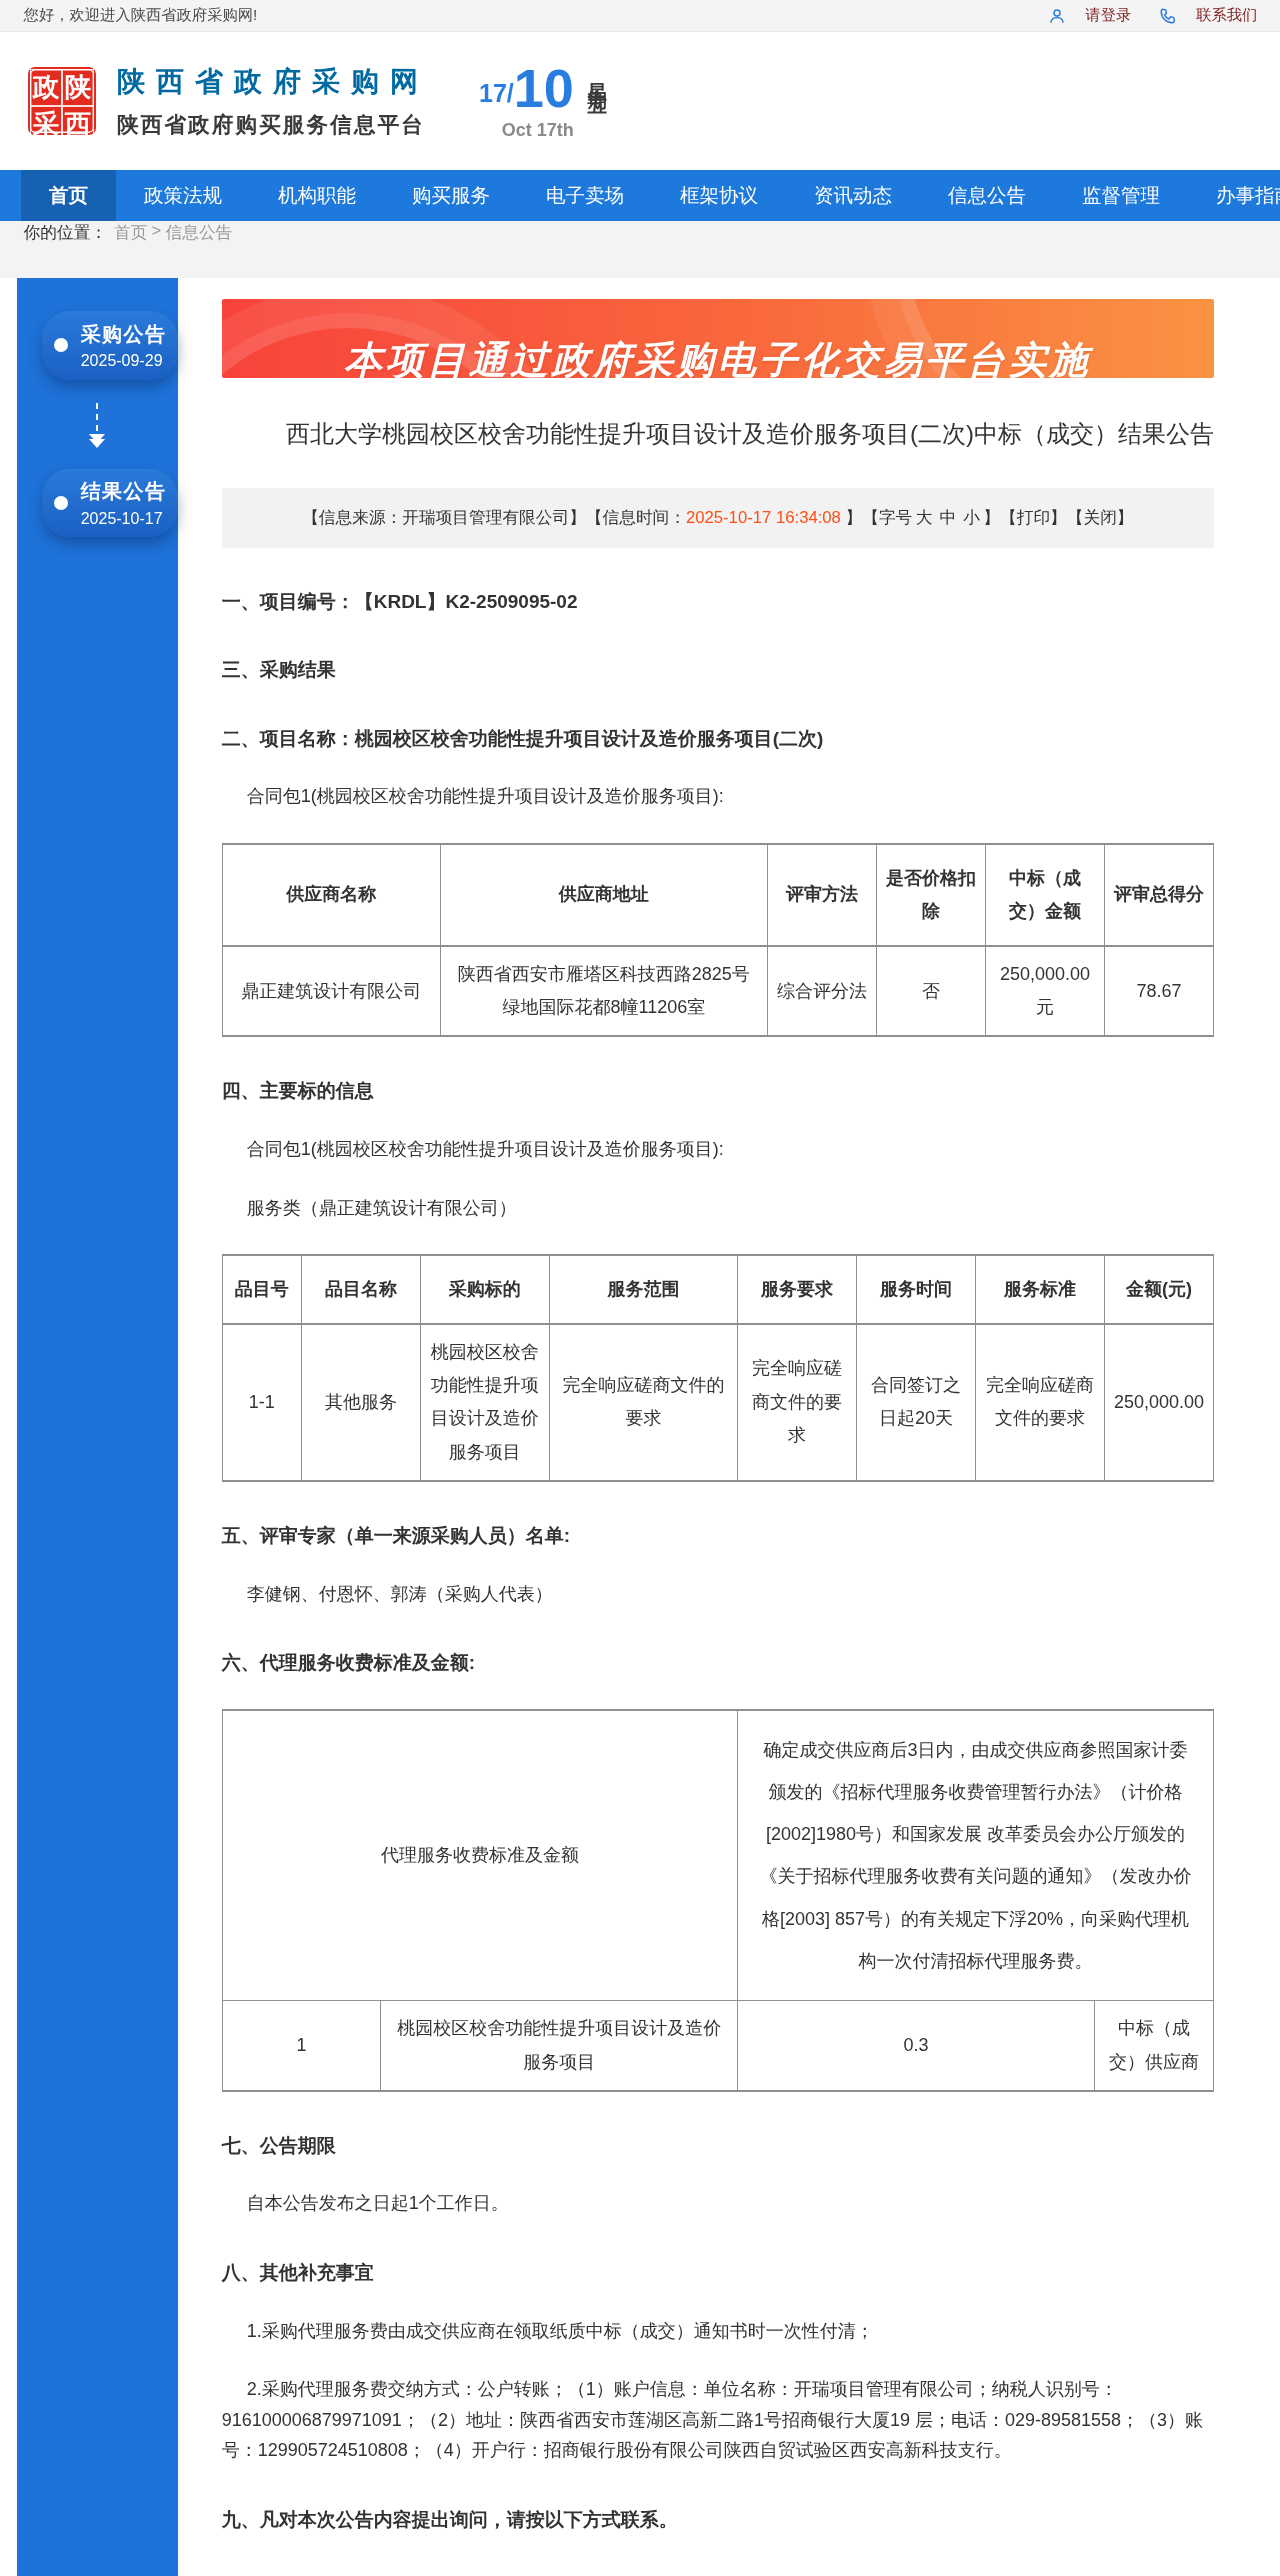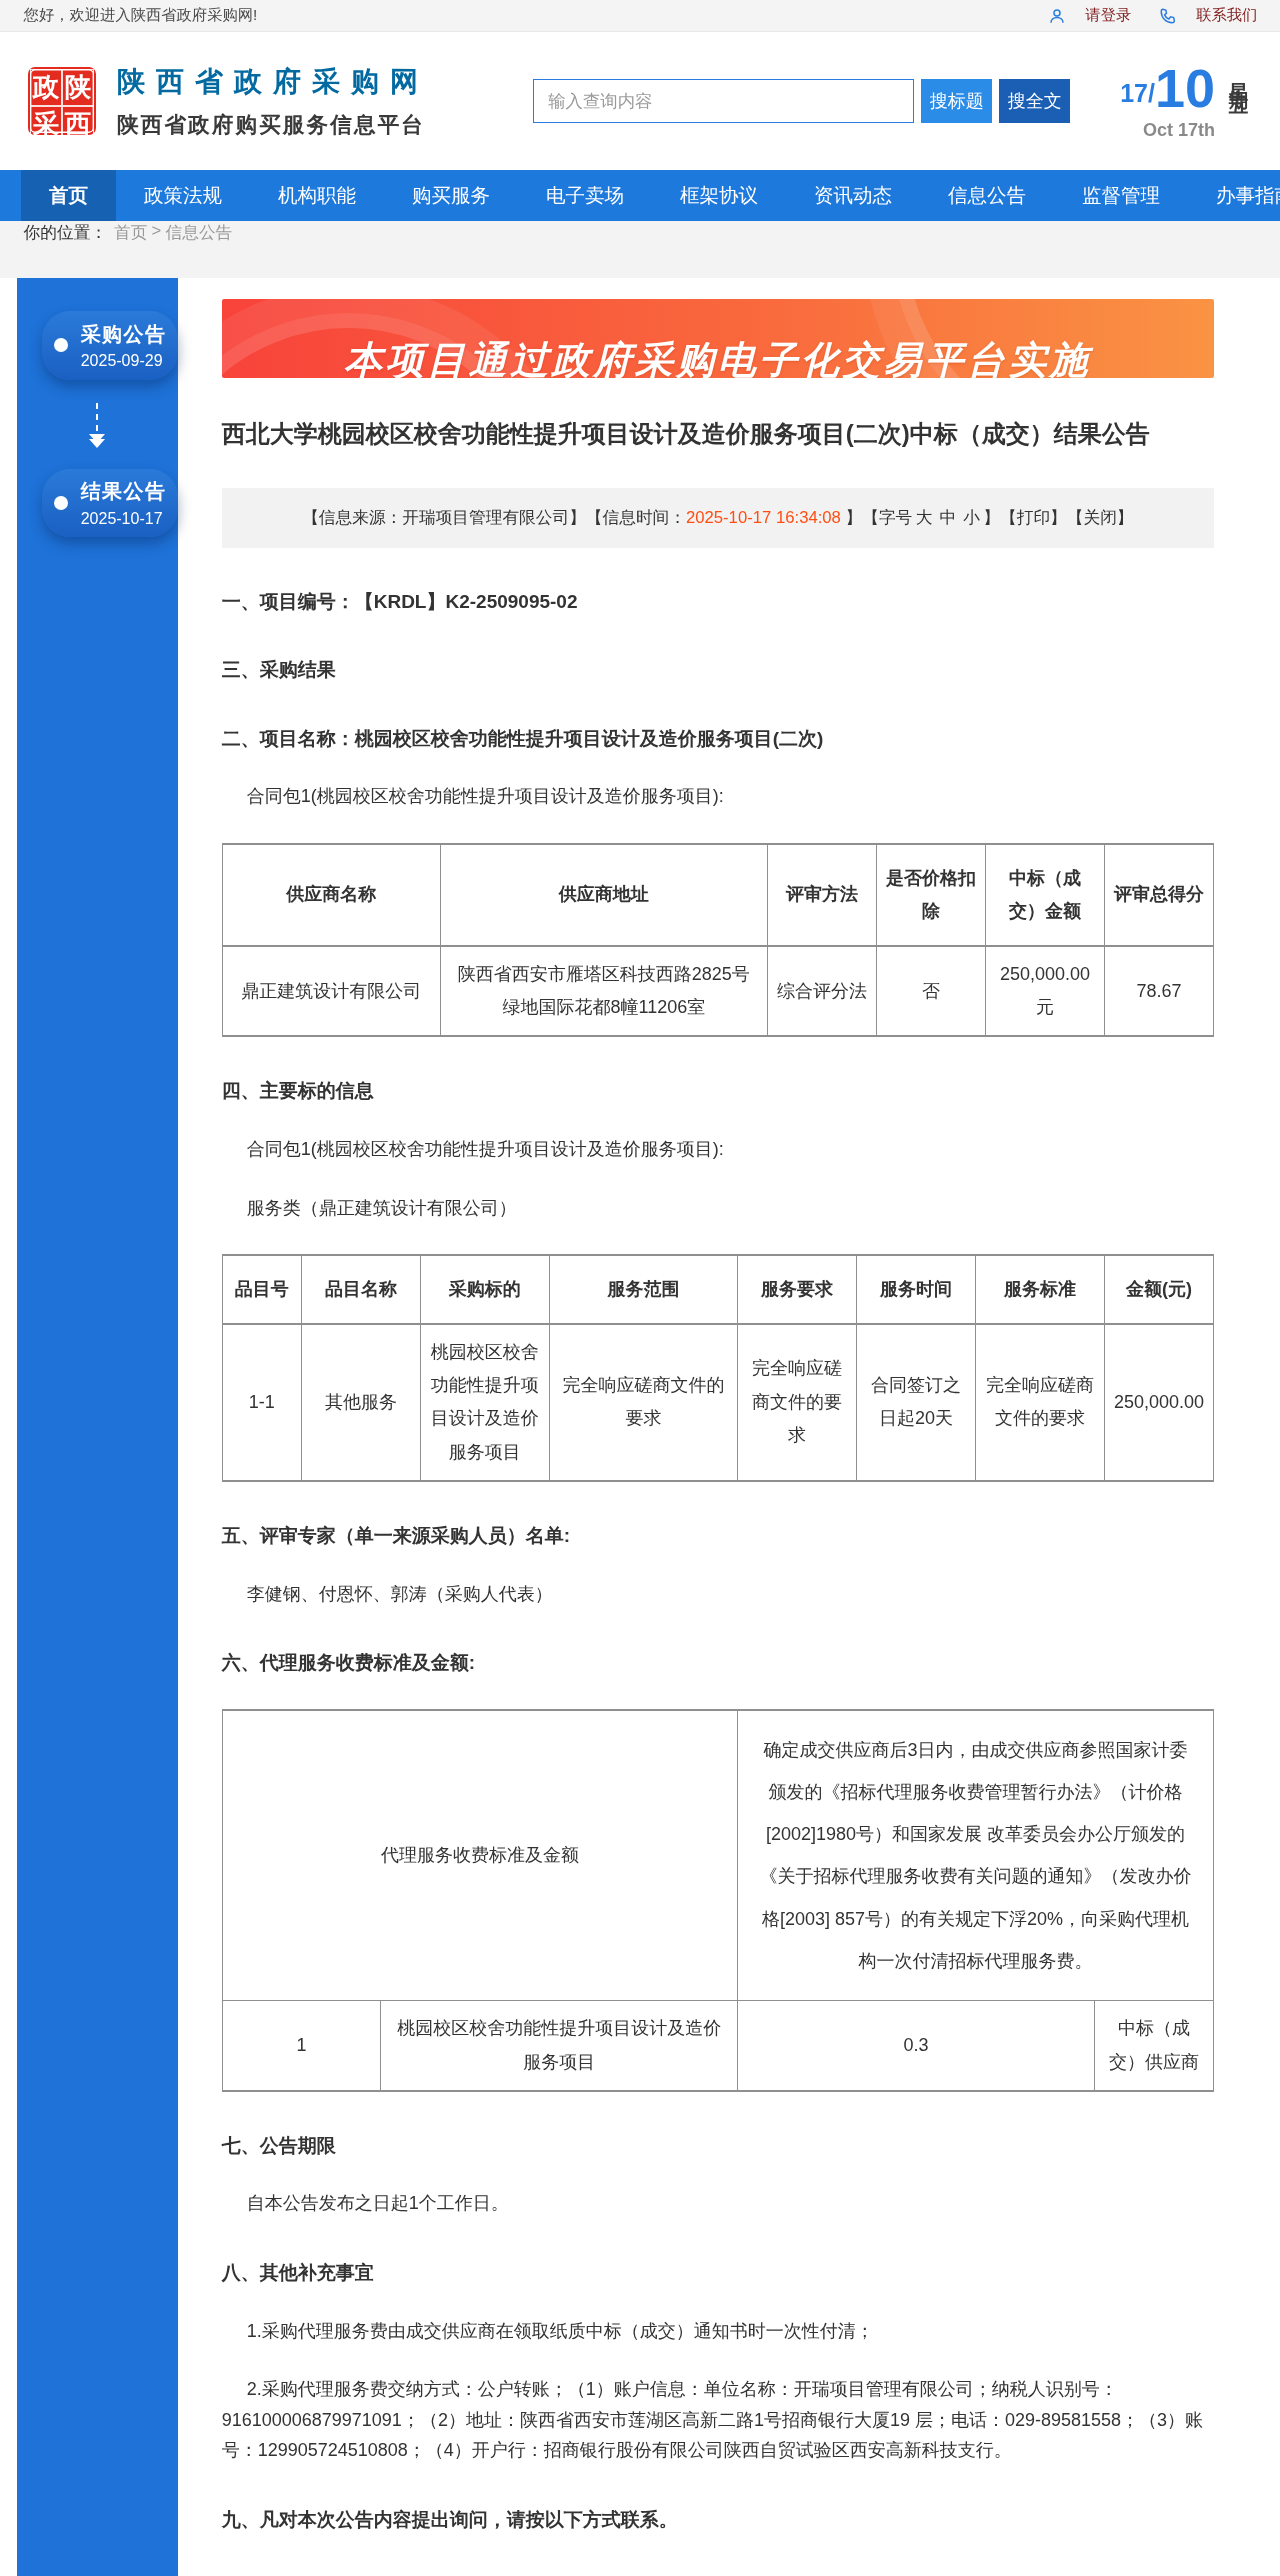--- a/index.html
+++ b/index.html
@@ -58,21 +58,21 @@
   .main { flex:1; padding:21px 67px 0 44px; min-width:0; }
 
   
   .banner { position:relative; height:79px; border-radius:2.1px; background:linear-gradient(90deg,#f8433b 0%,#f96a3d 55%,#fa9343 100%); overflow:hidden; display:flex; align-items:center; justify-content:center; cursor:pointer; }
   .banner::before, .banner::after { content:""; position:absolute; width:389px; height:389px; border-radius:50%; border:15.3px solid rgba(255,255,255,.14); box-shadow:0 0 0 28px rgba(255,255,255,.07); }
   .banner::before { left:-83px; top:14px; }
   .banner::after { right:-97px; top:-264px; }
   .banner-text { position:relative; color:#fff; font-size:38px; font-weight:bold; font-style:italic; letter-spacing:3.5px; text-shadow:0 1.4px 2.8px rgba(160,40,0,.25);margin-top:44px; }
 
   
-  .article-title { margin-top:39px; text-align:left; font-size:24px; font-weight:bold; color:#333; line-height:1.45; }
+  .article-title { margin-top:39px; text-align:right; font-size:24px; font-weight:normal; color:#333; line-height:1.45; }
   .meta-bar { margin-top:36px; background:#f2f2f2; min-height:60px; display:flex; align-items:center; justify-content:center; font-size:16.7px; color:#333; flex-wrap:wrap; }
   .meta-bar .t { color:#ff4e11; }
   .meta-size { cursor:pointer; margin:0 3.5px; }
   .meta-act { cursor:pointer; }
 
   
   .sec-h { margin-top:40px; font-size:19px; font-weight:bold; color:#333; line-height:1.5; }
   .para { margin-top:28px; font-size:18px; color:#333; line-height:1.7; }
   .ind1 { padding-left:25px; }
   .hang { text-indent:25px; padding-left:0; }
@@ -109,25 +109,20 @@
   <div class="logo">
     <span>政</span>
       <span>陕</span>
       <span>采</span>
       <span>西</span>
   </div>
   <div class="site-titles">
     <div class="site-name">陕西省政府采购网</div>
     <div class="site-sub">陕西省政府购买服务信息平台</div>
   </div>
-  <div class="search-area">
-    <input class="search-input" type="text" placeholder="输入查询内容" style="">
-    <button class="btn-search-title">搜标题</button>
-    <button class="btn-search-full">搜全文</button>
-  </div>
   <div class="date-block">
     <div class="date-nums">
       <div class="date-line1">
         <span class="date-day">17/</span>
         <span class="date-month">10</span>
       </div>
       <div class="date-en">Oct 17th</div>
     </div>
     <div class="date-week">星期五</div>
   </div>

